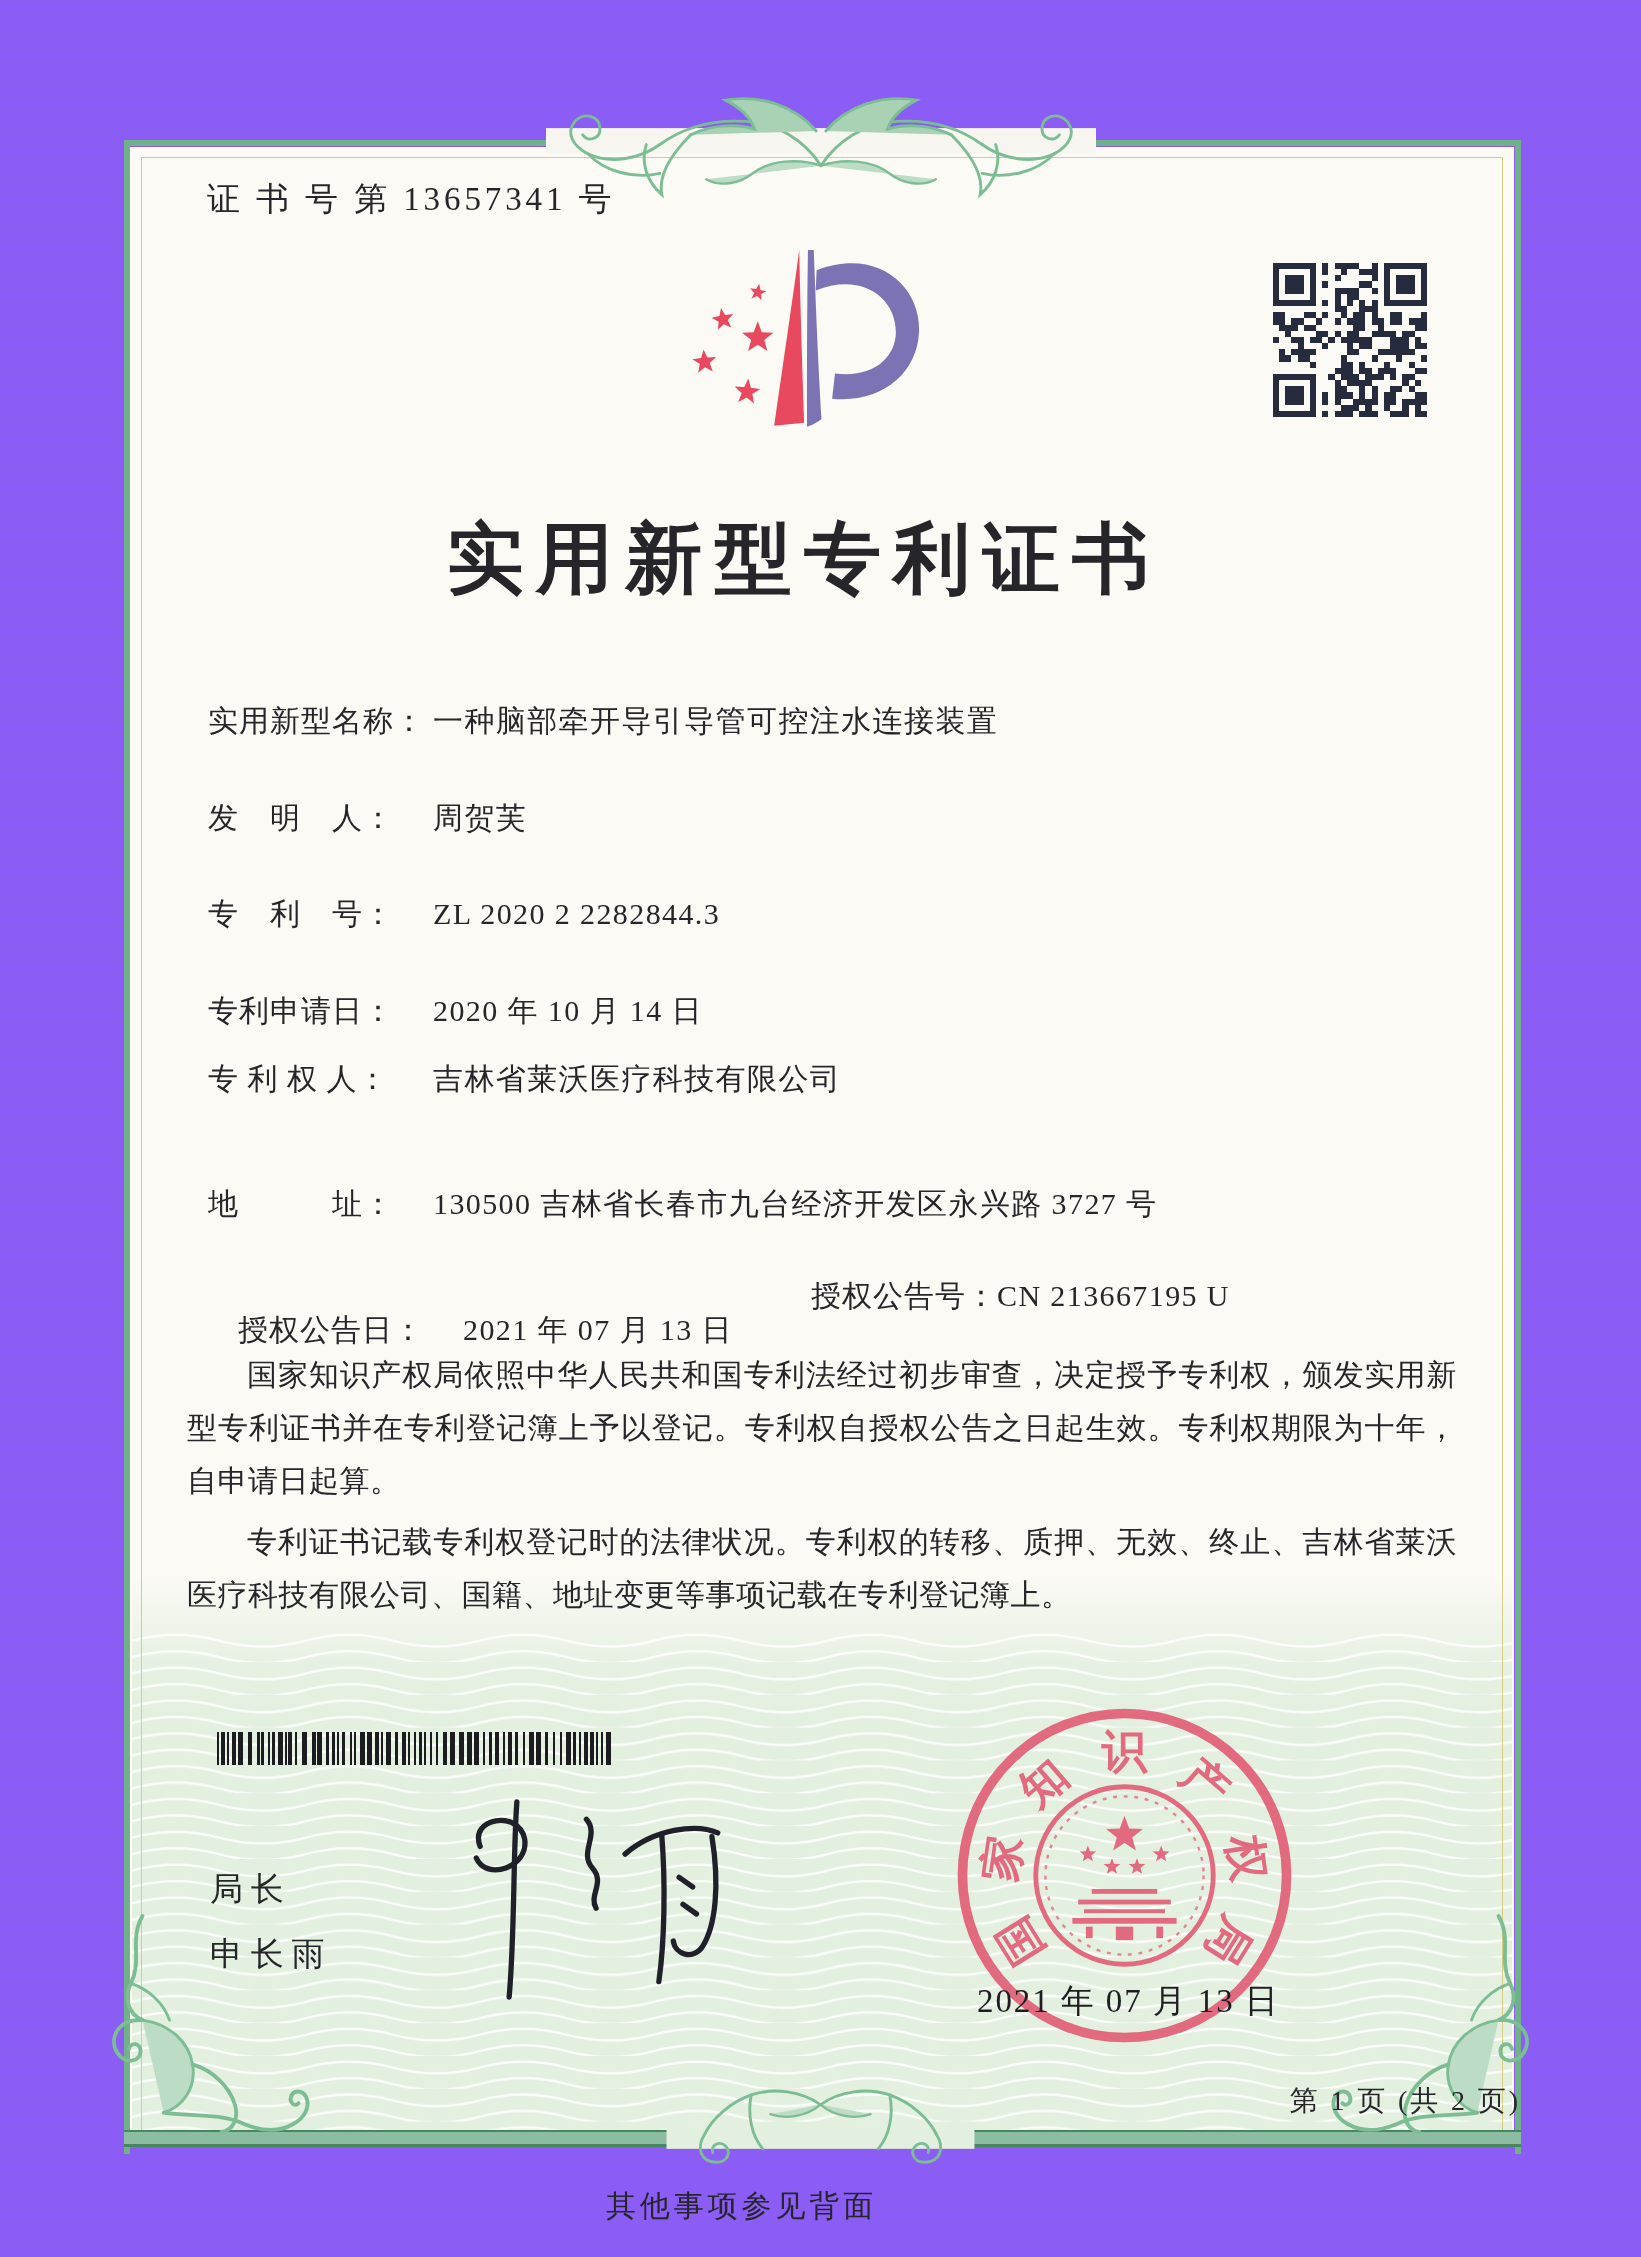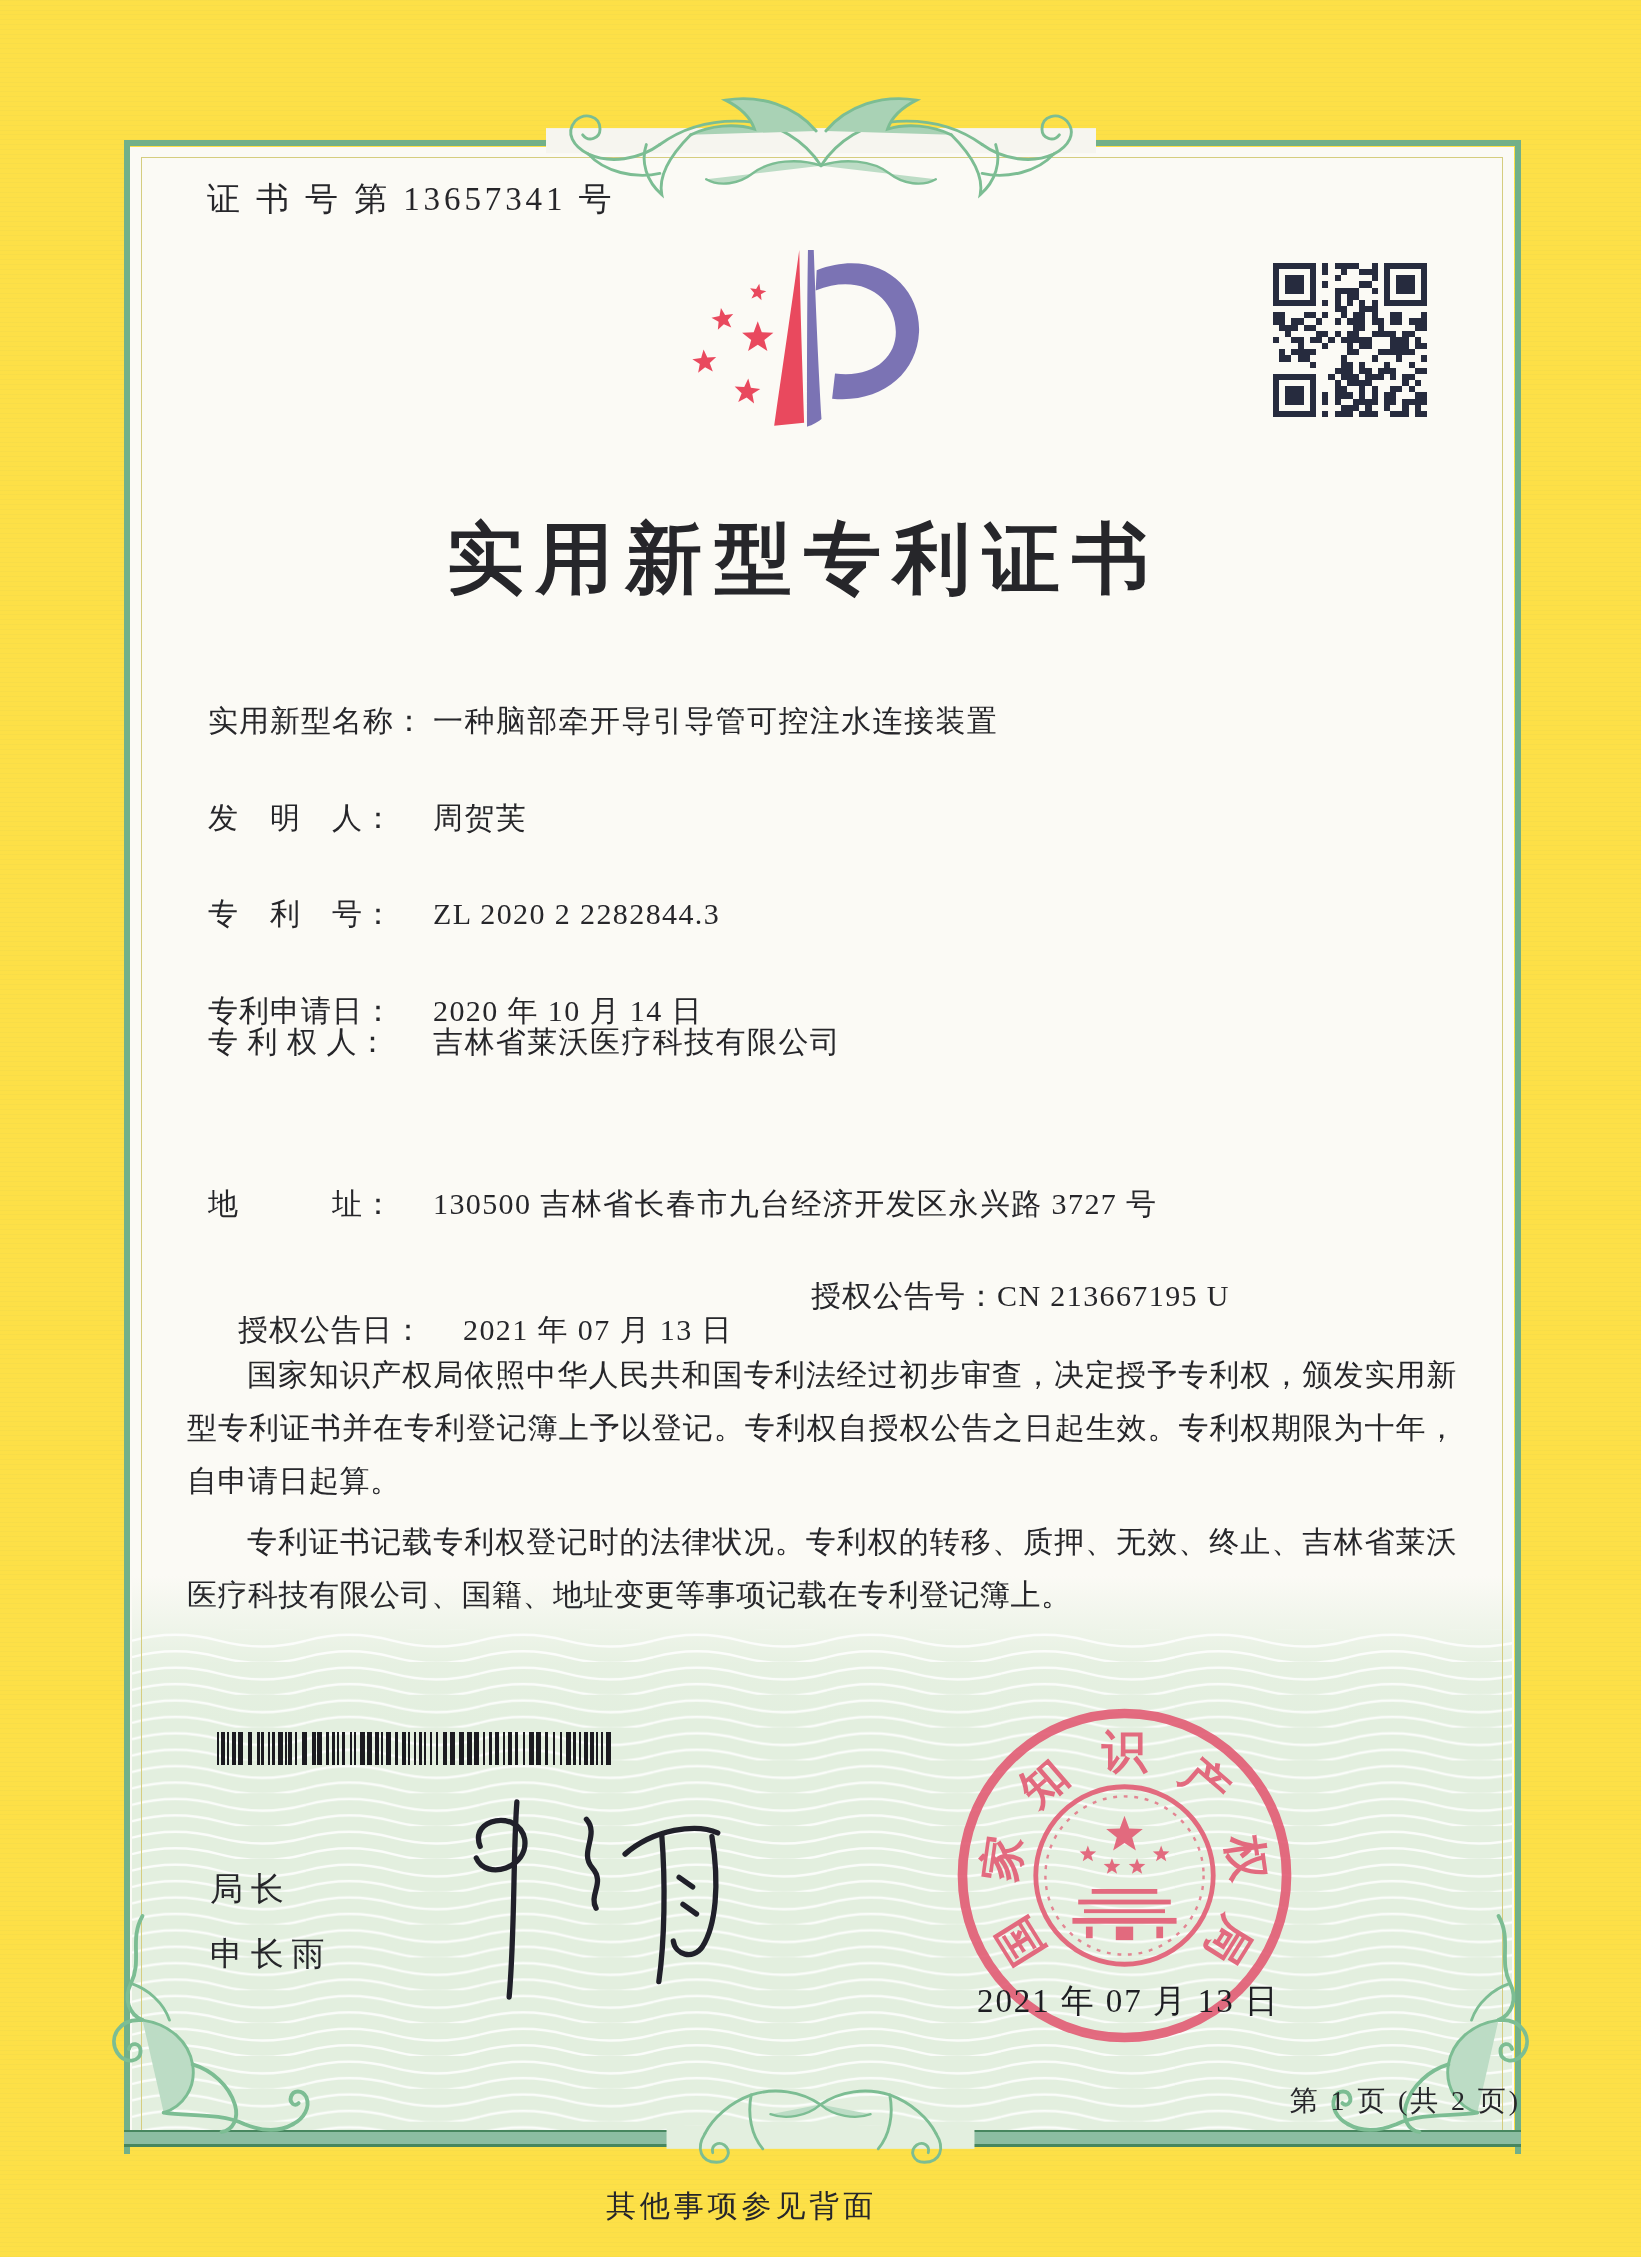--- a/index.html
+++ b/index.html
@@ -1,18 +1,18 @@
 <!DOCTYPE html>
 <html><head>
 <meta charset="utf-8">
 <style>
   html,body{margin:0;padding:0;background:#e9e8e3;}
   .page{
     position:relative;width:1641px;height:2257px;margin:0 auto;
-    background:#fde047;overflow:hidden;
+    background:#8b5cf6;overflow:hidden;
     font-family:"Liberation Serif","DejaVu Serif",serif;color:#26262a;
   }
   .page::before{content:"";position:absolute;inset:0;z-index:0;pointer-events:none;
     background:repeating-linear-gradient(180deg,rgba(110,140,115,.035) 0 1px,transparent 1px 4.8px);}
   
   .frame-fill{position:absolute;left:130px;top:147px;width:1384px;height:1999px;background:#fbfaf5;z-index:1;}
   .green-zone{position:absolute;left:132px;top:1576px;width:1380px;height:567px;z-index:2;
     background:linear-gradient(180deg,rgba(227,239,223,0) 0,rgba(227,239,223,.85) 87px,#e3efdf 145px,#e3efdf 100%);}
   .green-zone svg{position:absolute;left:0;top:53px;}
   .frame{position:absolute;left:124px;top:140px;width:1397px;height:2014px;box-sizing:border-box;
@@ -449,21 +449,21 @@
         <rect x="147.2" y="153.6" width="6.4" height="6.4"></rect>
         <rect x="153.6" y="153.6" width="6.4" height="6.4"></rect>
       </svg></div>
 
   <h1 class="title">实用新型专利证书</h1>
 
   <div class="row" style="top:701px"><span class="flabel">实用新型名称：</span><span class="fvalue">一种脑部牵开导引导管可控注水连接装置</span></div>
   <div class="row" style="top:798px"><span class="flabel">发　明　人：</span><span class="fvalue">周贺芙</span></div>
   <div class="row" style="top:894px"><span class="flabel">专　利　号：</span><span class="fvalue">ZL 2020 2 2282844.3</span></div>
   <div class="row" style="top:991px"><span class="flabel">专利申请日：</span><span class="fvalue">2020 年 10 月 14 日</span></div>
-  <div class="row" style="top:1022px"><span class="flabel">专 利 权 人：</span><span class="fvalue">吉林省莱沃医疗科技有限公司</span></div>
+  <div class="row" style="top:1059px"><span class="flabel">专 利 权 人：</span><span class="fvalue">吉林省莱沃医疗科技有限公司</span></div>
   <div class="row" style="top:1184px"><span class="flabel">地　　　址：</span><span class="fvalue">130500 吉林省长春市九台经济开发区永兴路 3727 号</span></div>
   <div class="row" style="top:1276px">
     <span class="flabel">授权公告日：</span><span class="fvalue">2021 年 07 月 13 日</span>
     <span class="grant-group"><span class="flabel">授权公告号：</span><span class="fvalue">CN 213667195 U</span></span>
   </div>
 
   <div class="paragraphs">
     <p>国家知识产权局依照中华人民共和国专利法经过初步审查，决定授予专利权，颁发实用新型专利证书并在专利登记簿上予以登记。专利权自授权公告之日起生效。专利权期限为十年，自申请日起算。</p>
     <p>专利证书记载专利权登记时的法律状况。专利权的转移、质押、无效、终止、吉林省莱沃医疗科技有限公司、国籍、地址变更等事项记载在专利登记簿上。</p>
   </div>

